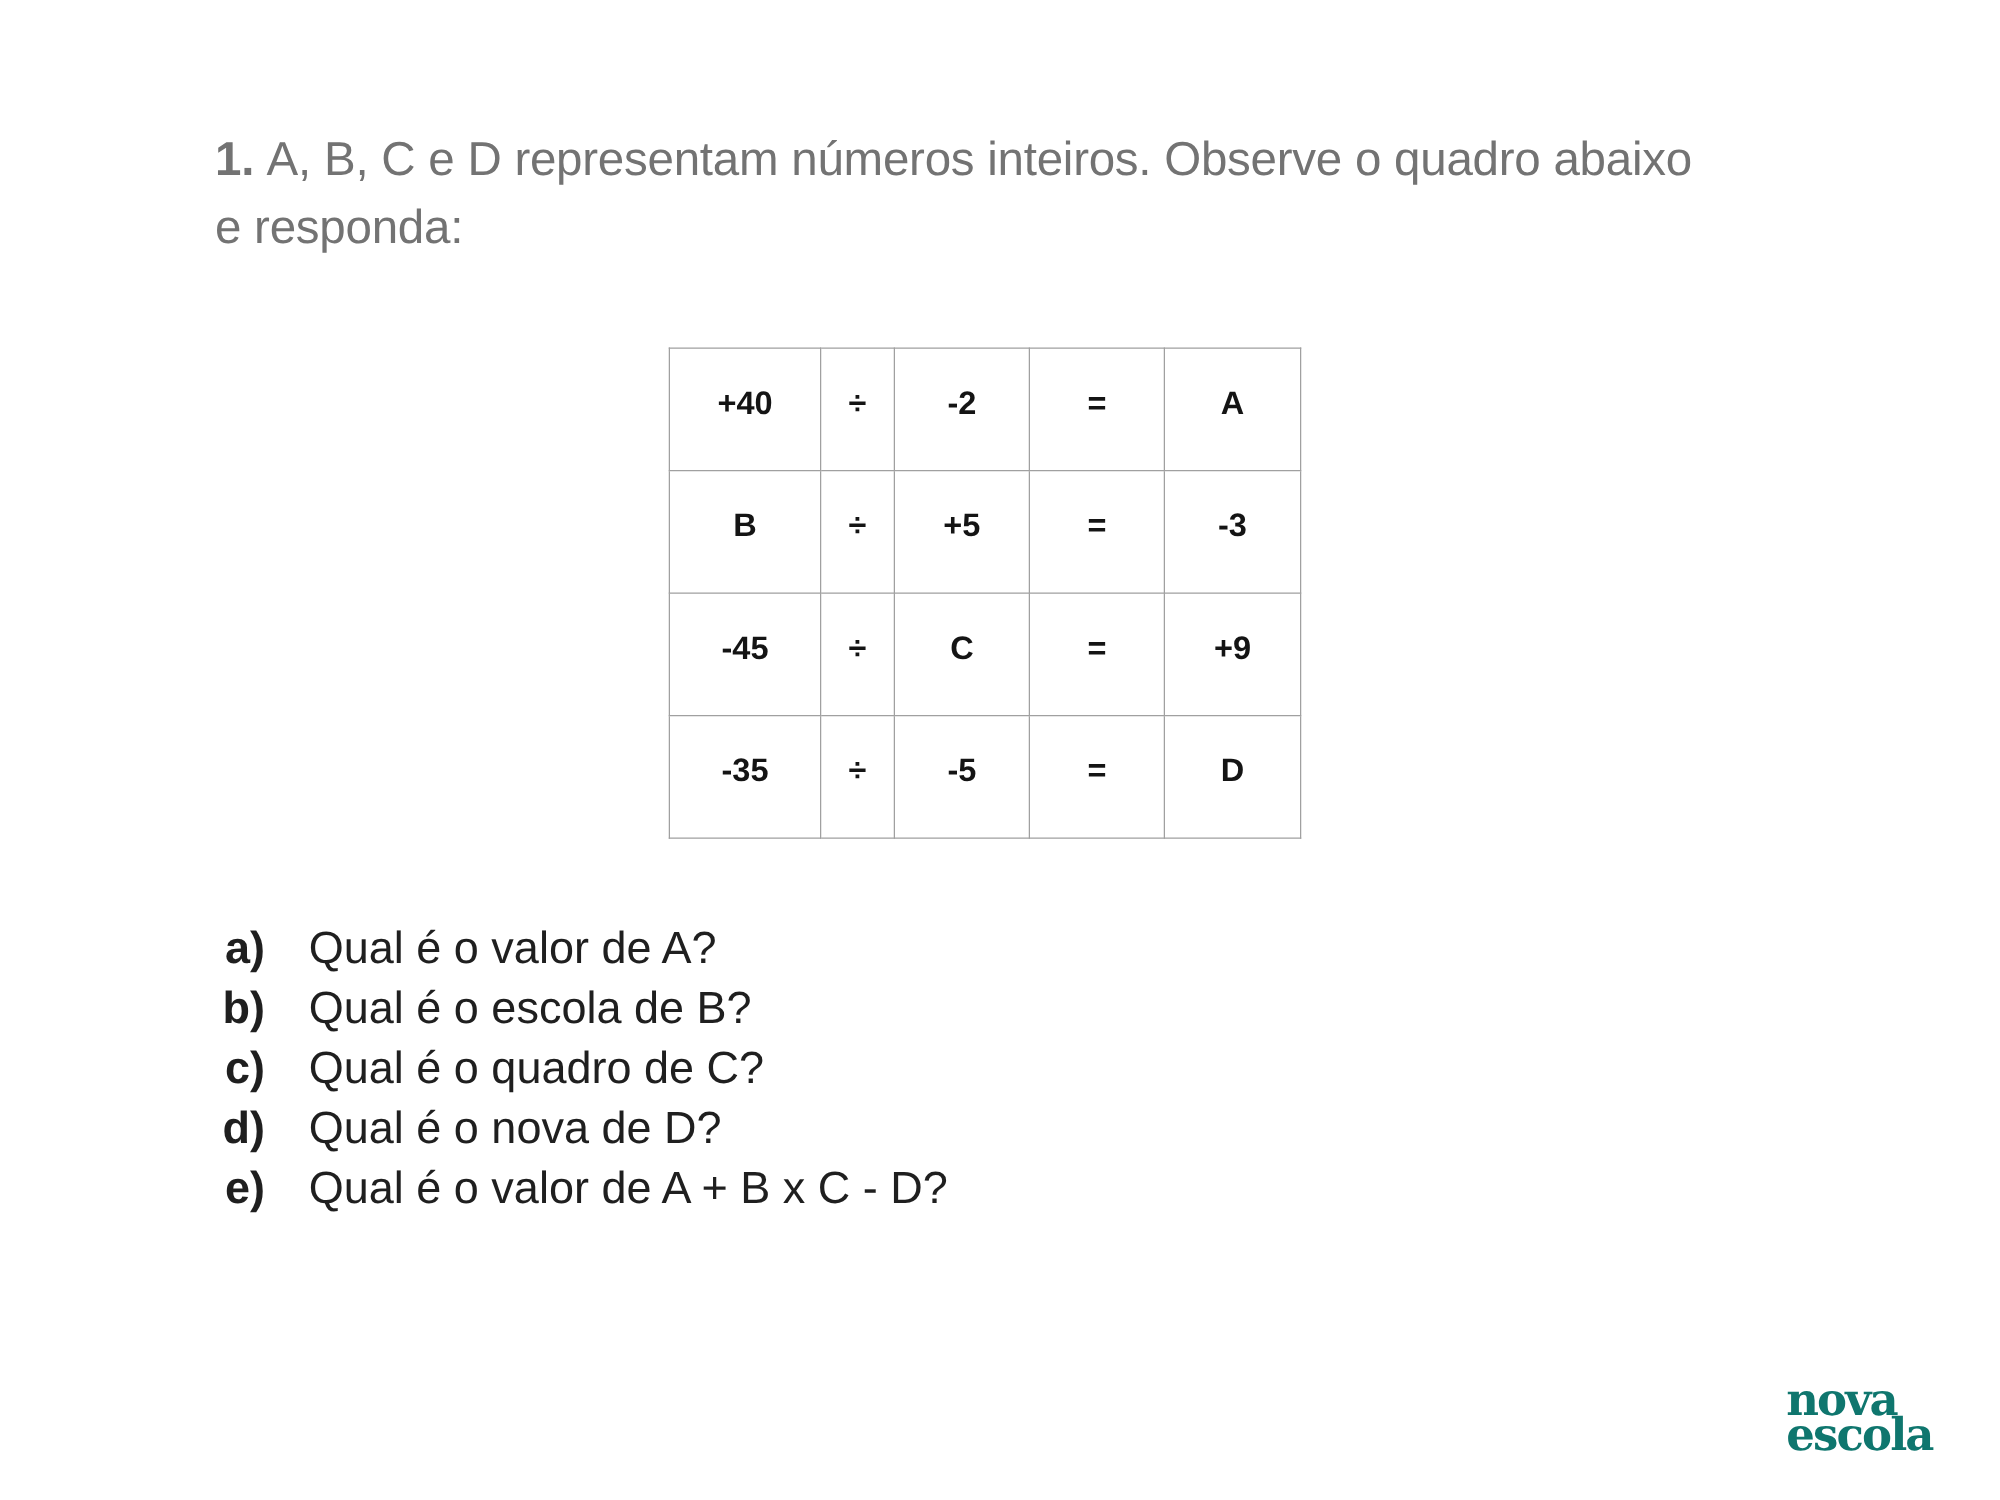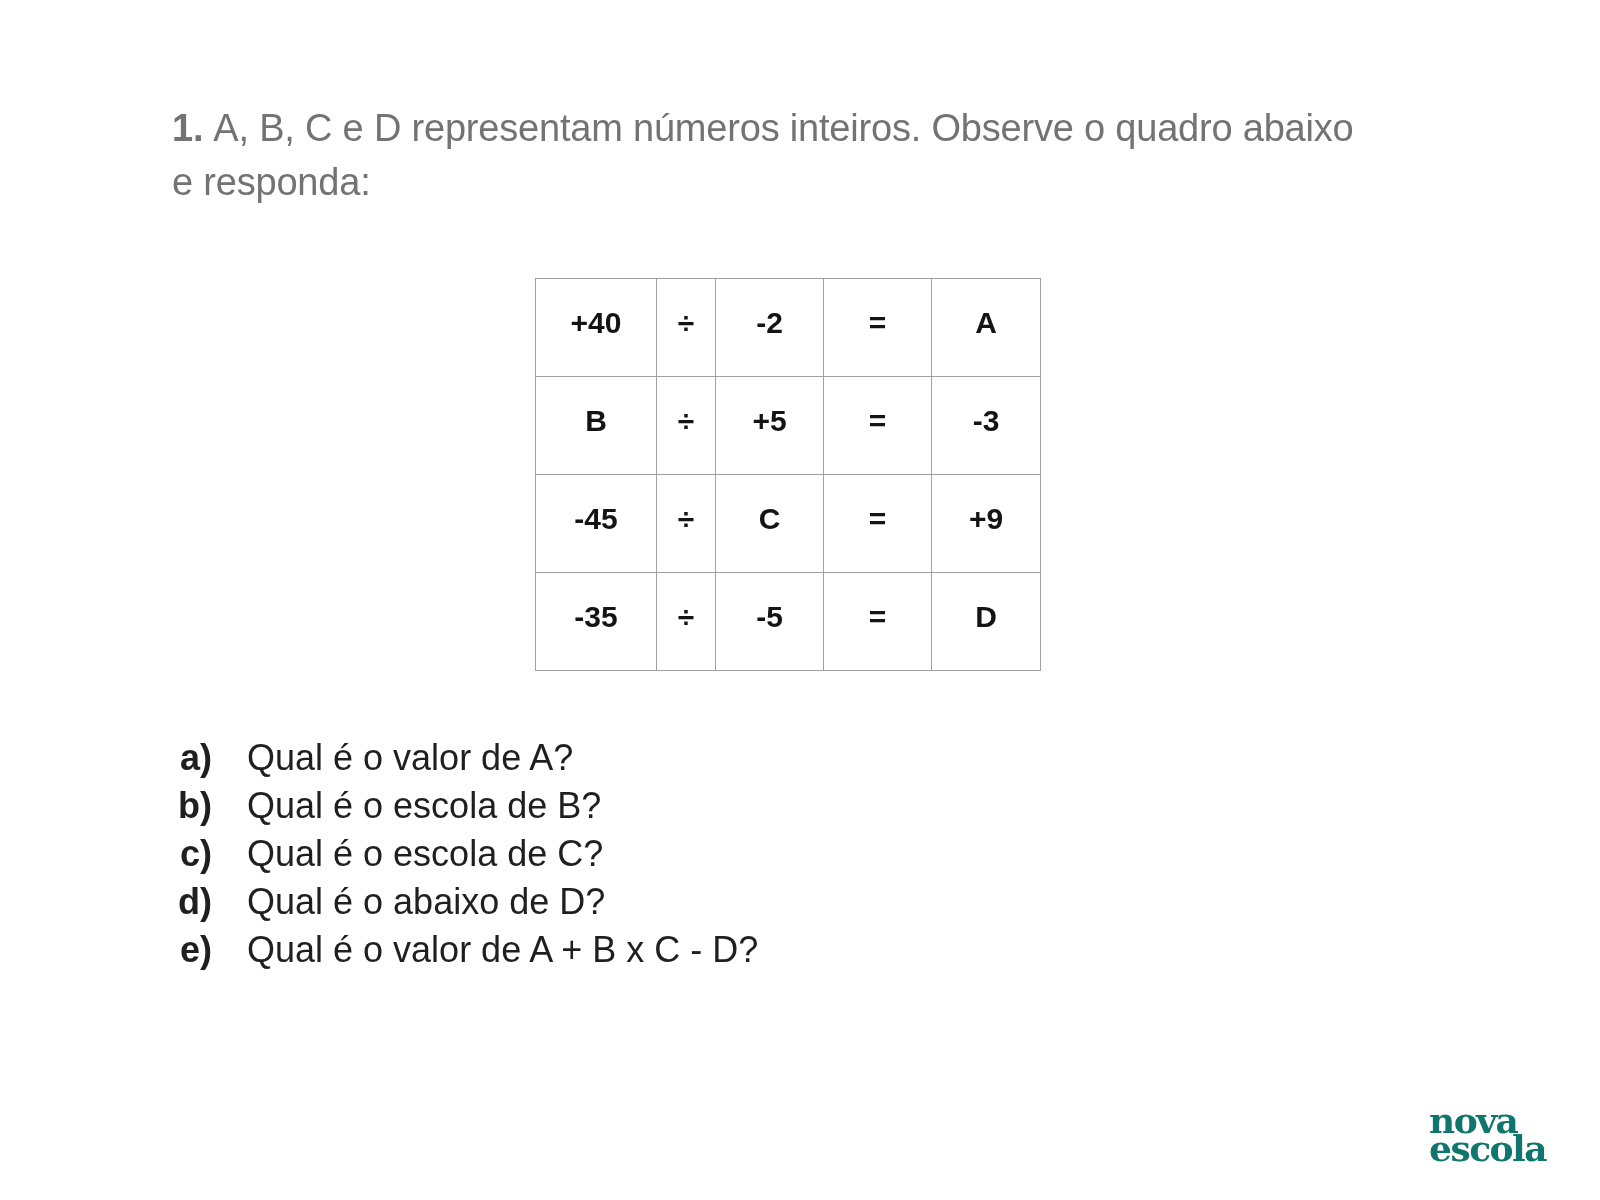--- a/index.html
+++ b/index.html
@@ -30,21 +30,21 @@
     top: 278px;
     border-collapse: collapse;
     table-layout: fixed;
   }
   table.quadro td {
     border: 1px solid #a0a0a0;
     height: 87px;
     text-align: center;
     vertical-align: middle;
     font-weight: bold;
-    font-size: 30px;
+    font-size: 26px;
     color: #141414;
     padding: 0 0 10px 0;
     background: #ffffff;
   }
 
   .questions {
     position: absolute;
     left: 160px;
     top: 737px;
     font-size: 36px;
@@ -127,25 +127,25 @@
     <div class="q-row">
       <span class="q-label">a)</span>
       <span class="q-text">Qual é o valor de A?</span>
     </div>
     <div class="q-row">
       <span class="q-label">b)</span>
       <span class="q-text">Qual é o escola de B?</span>
     </div>
     <div class="q-row">
       <span class="q-label">c)</span>
-      <span class="q-text">Qual é o escola de C?</span>
+      <span class="q-text">Qual é o quadro de C?</span>
     </div>
     <div class="q-row">
       <span class="q-label">d)</span>
-      <span class="q-text">Qual é o abaixo de D?</span>
+      <span class="q-text">Qual é o nova de D?</span>
     </div>
     <div class="q-row">
       <span class="q-label">e)</span>
       <span class="q-text">Qual é o valor de A + B x C - D?</span>
     </div>
   </div>
 
   <div class="logo">
     <div>nova</div>
     <div>escola</div>

